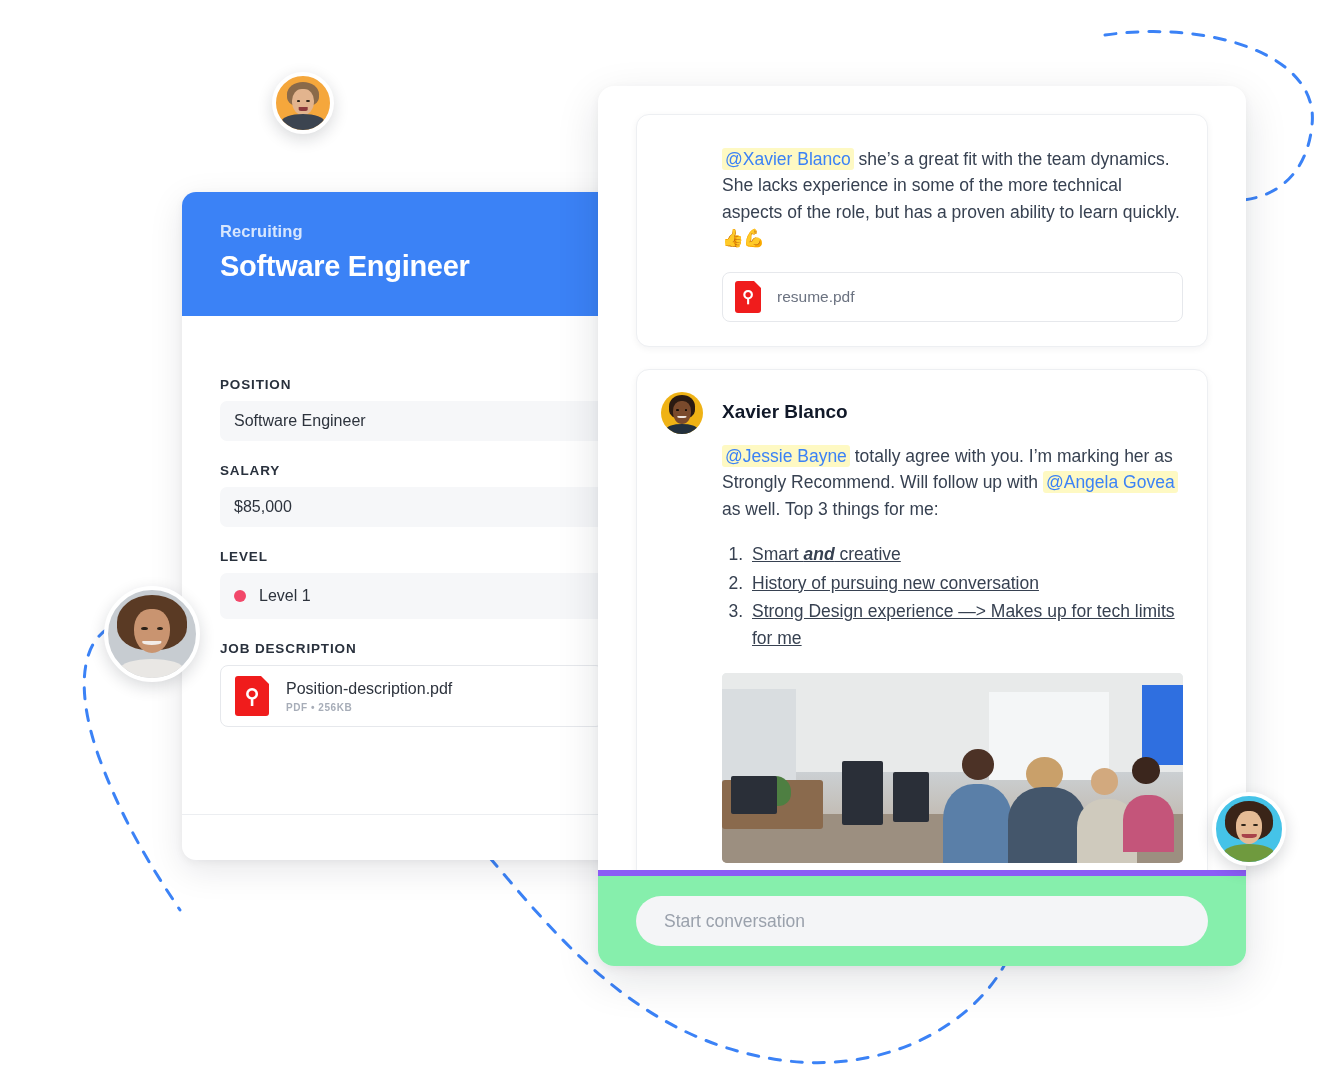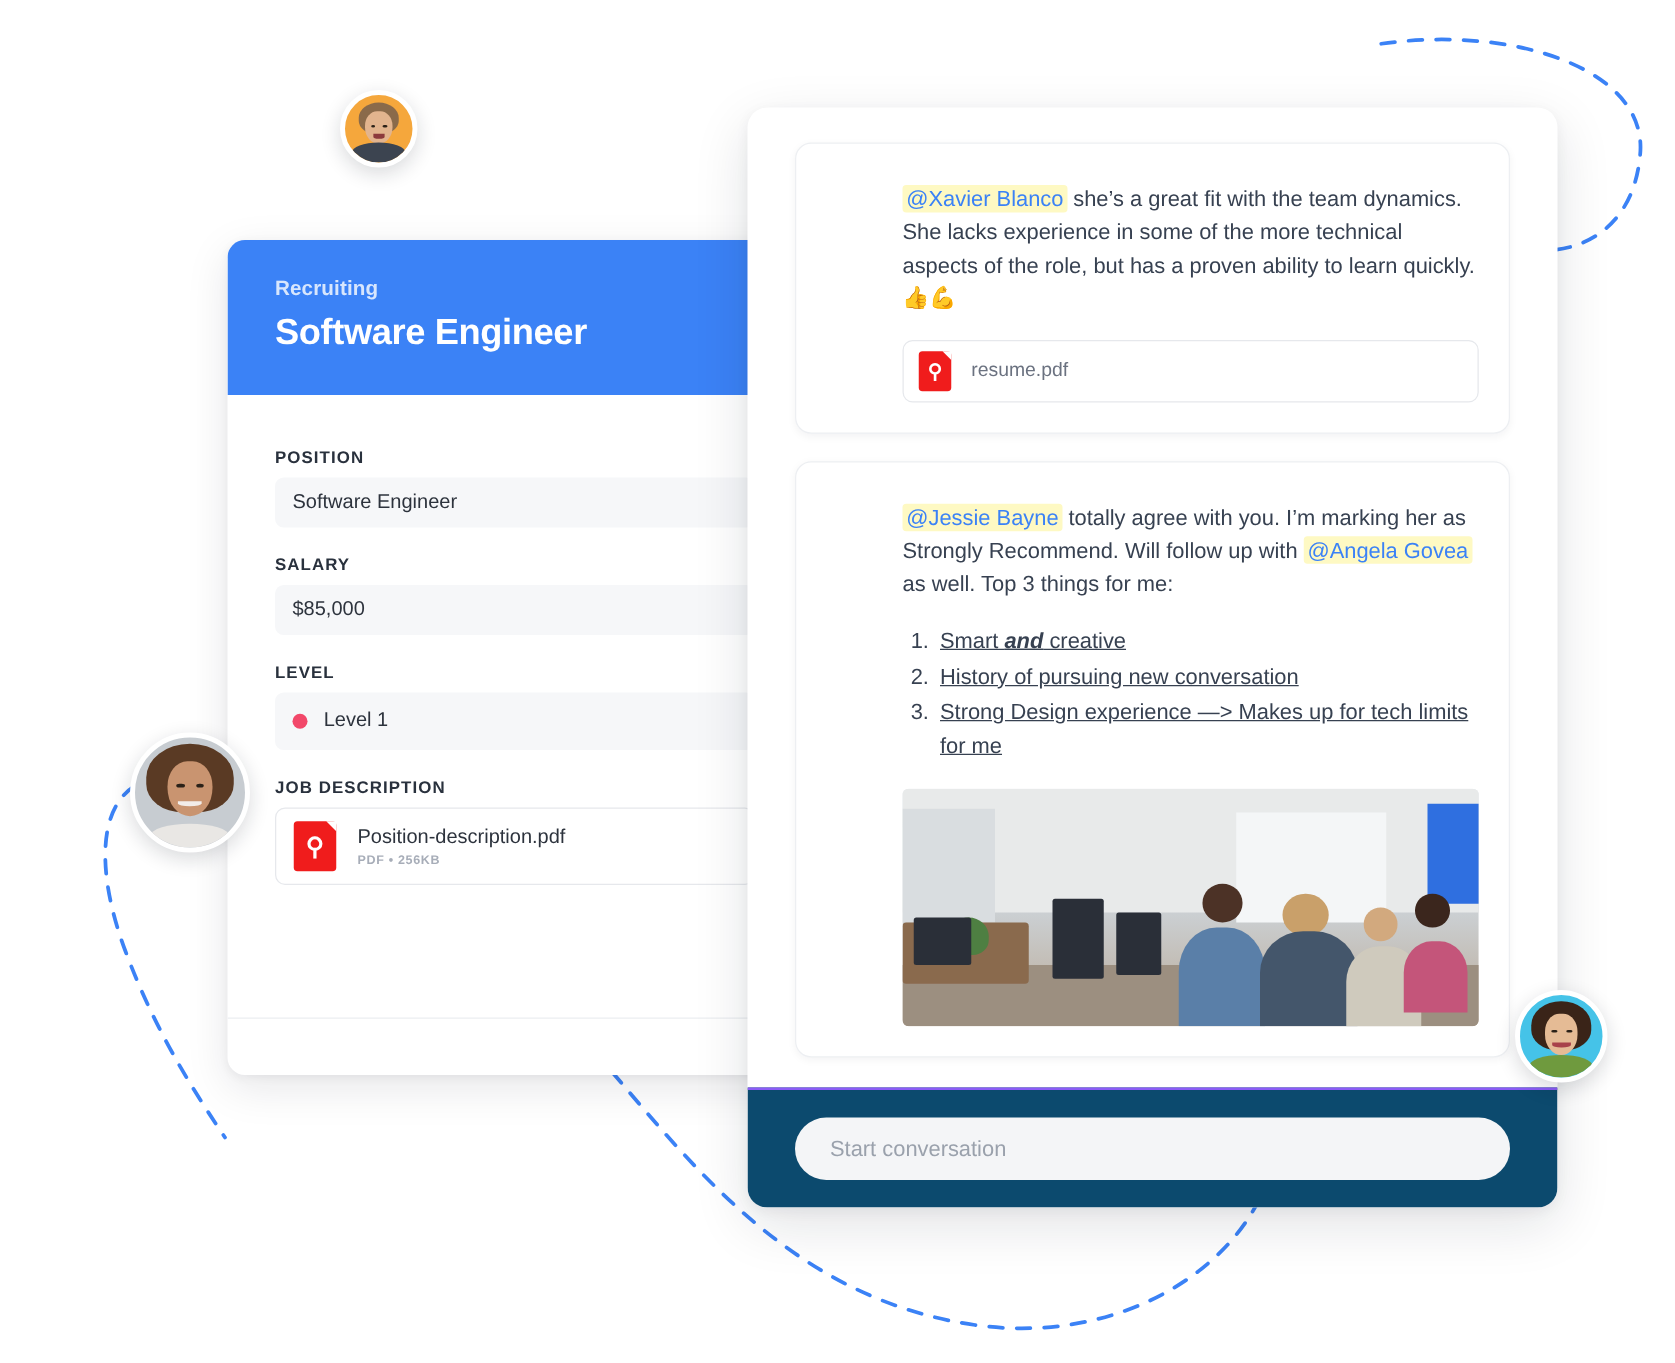--- a/index.html
+++ b/index.html
@@ -19,21 +19,21 @@
     position:absolute; left:182px; top:192px; width:460px; height:668px;
     background:#ffffff; border-radius:14px;
     box-shadow: 0 10px 34px rgba(16,24,40,.10), 0 2px 8px rgba(16,24,40,.05);
     overflow:hidden; z-index: 3;
   }
   .job-header {
     background:#3b82f6; height:124px; padding:30px 38px 0 38px; color:#fff;
   }
   .job-eyebrow { font-size:16.5px; font-weight:700; color:rgba(255,255,255,.80); letter-spacing:.1px; }
   .job-title { font-size:29px; font-weight:700; margin-top:9px; letter-spacing:-.3px; }
-  .job-body { padding:42px 38px 0 38px; }
+  .job-body { padding:42px 38px 0 38px;margin-top:19px; }
   .field { margin-bottom:22px; }
   .field-label {
     font-size:13.5px; font-weight:700; color:#29313d;
     letter-spacing:.85px; margin-bottom:9px;
   }
   .field-value {
     background:#f6f7f9; border-radius:7px; height:40px;
     display:flex; align-items:center; padding:0 14px;
     font-size:16px; color:#2d333d;
   }
@@ -105,21 +105,21 @@
   }
   .pdf-sm { width:26px; height:32px; background:#f01c1c; border-radius:3px; flex:0 0 26px;
     margin-right:16px; position:relative; }
   .pdf-sm::after{ content:""; position:absolute; right:0; top:0;
     border-width:0 7px 7px 0; border-style:solid; border-color:transparent #fff transparent transparent;}
   .pdf-sm .pdf-glyph{ width:26px; height:32px; font-size:16px; }
   .attach-name { font-size:15.5px; color:#6b7280; }
 
   .msg-photo { margin-top:22px; width:100%; height:190px; border-radius:5px; overflow:hidden; position:relative; }
 
-  .composer { flex:0 0 96px; border-top:2px solid #8b5cf6; display:flex; align-items:center; padding:0 38px; background:#0c4a6e;}
+  .composer { flex:0 0 96px; border-top:6px solid #8b5cf6; display:flex; align-items:center; padding:0 38px; background:#86efac;}
   .composer-input {
     width:100%; height:50px; border-radius:25px; background:#f4f5f7;
     display:flex; align-items:center; padding:0 28px;
     font-size:17.5px; color:#9aa1ac;
   }
 
   
   .float-av { position:absolute; border-radius:50%; overflow:hidden;
     border:4px solid #fff; box-shadow: 0 5px 16px rgba(16,24,40,.16); z-index: 6; }
   #av-top { left:272px; top:72px; width:62px; height:62px; }
@@ -213,20 +213,33 @@
           <div class="attach-box">
             <span class="pdf-sm">
                 <span class="pdf-glyph">⚲</span>
               </span>
             <span class="attach-name">resume.pdf</span>
           </div>
         </div>
       </div>
 
       <div class="msg-card">
+        <div class="msg-head">
+          <span class="avatar40" style="background:#efb215">
+            <span class="ph">
+              <span class="hairtop" style="left:18%;top:8%;width:64%;height:56%;background:#2a1a12"></span>
+              <span class="facep" style="left:28%;top:22%;width:44%;height:54%;background:#7a4a2c"></span>
+              <span class="eye" style="left:36%;top:42%;background:#140d08"></span>
+              <span class="eye" style="left:56%;top:42%;background:#140d08"></span>
+              <span class="mouth" style="top:58%;background:#f0e6df;height:5%"></span>
+              <span class="body" style="bottom:0;width:74%;height:24%;background:#23303d"></span>
+            </span>
+          </span>
+          <span class="msg-author">Xavier Blanco</span>
+        </div>
         <div class="msg-body">
           <div class="msg-text"><span class="mention">@Jessie Bayne</span><span> totally agree with you. I’m marking her as Strongly Recommend. Will follow up with </span><span class="mention">@Angela Govea</span><span> as well. Top 3 things for me:</span></div>
 
           <ol class="msg-list">
             <li><span>Smart </span><u>and</u><span> creative</span></li>
             <li><span>History of pursuing new conversation</span></li>
             <li><span>Strong Design experience —&gt; Makes up for tech limits for me</span></li>
           </ol>
 
           <div class="msg-photo">

